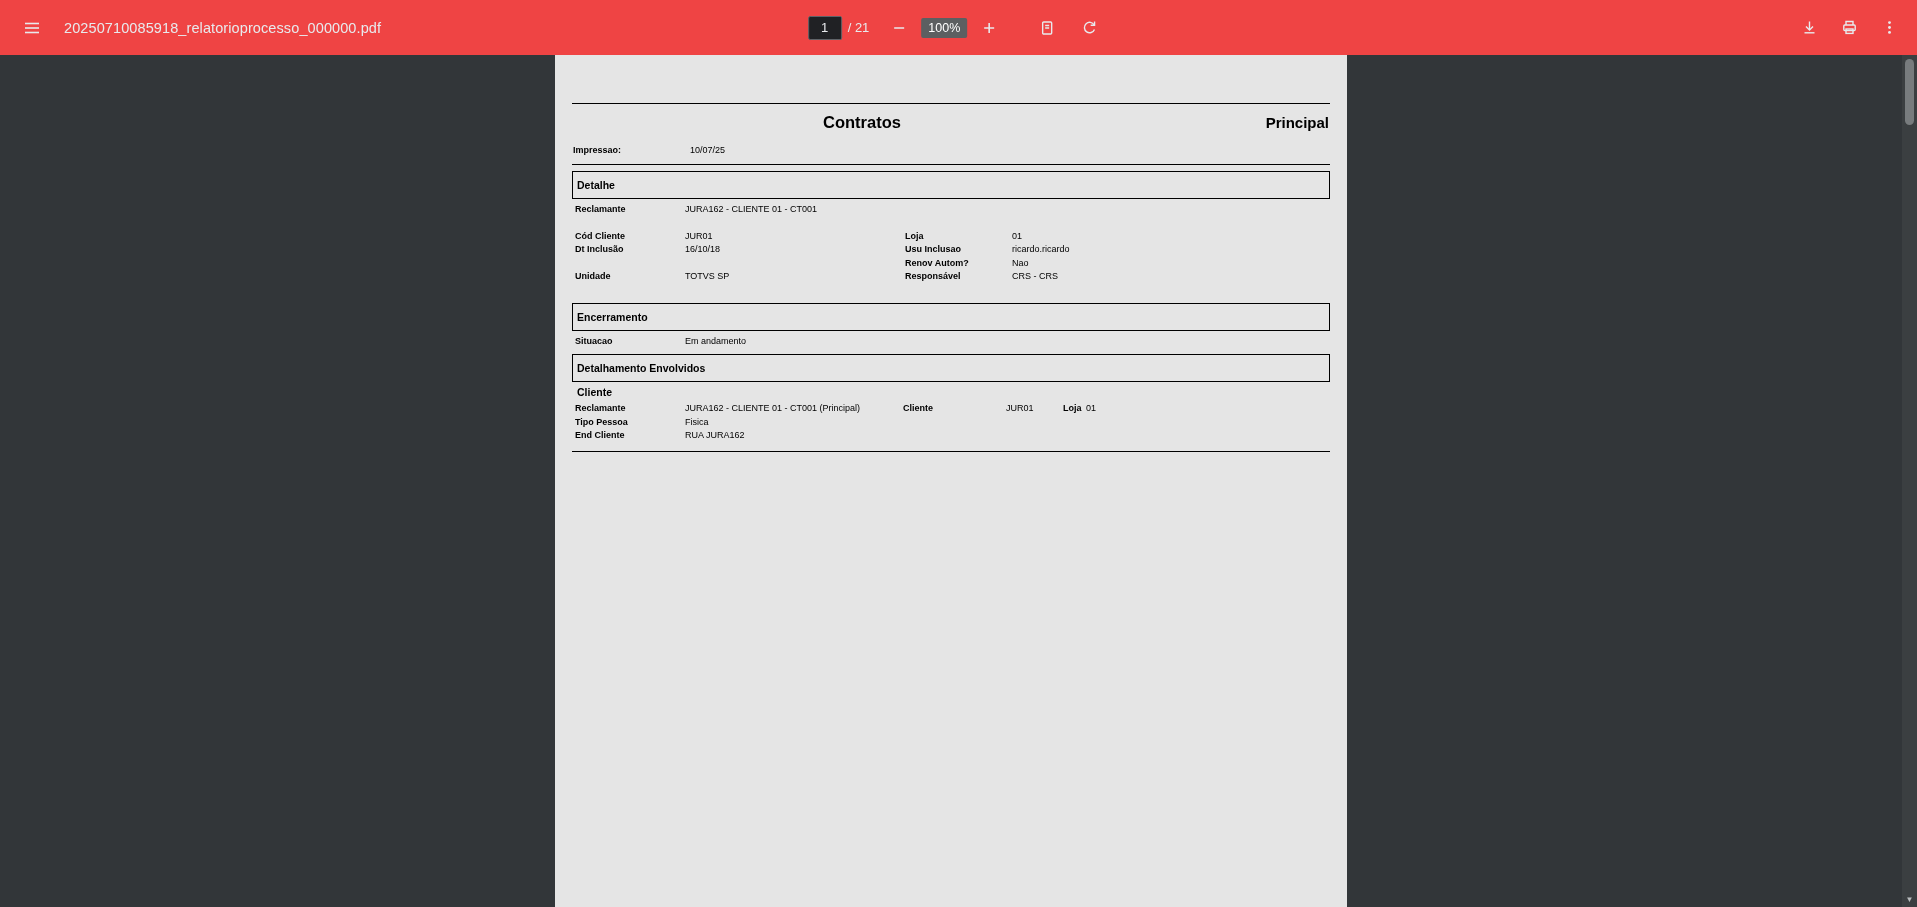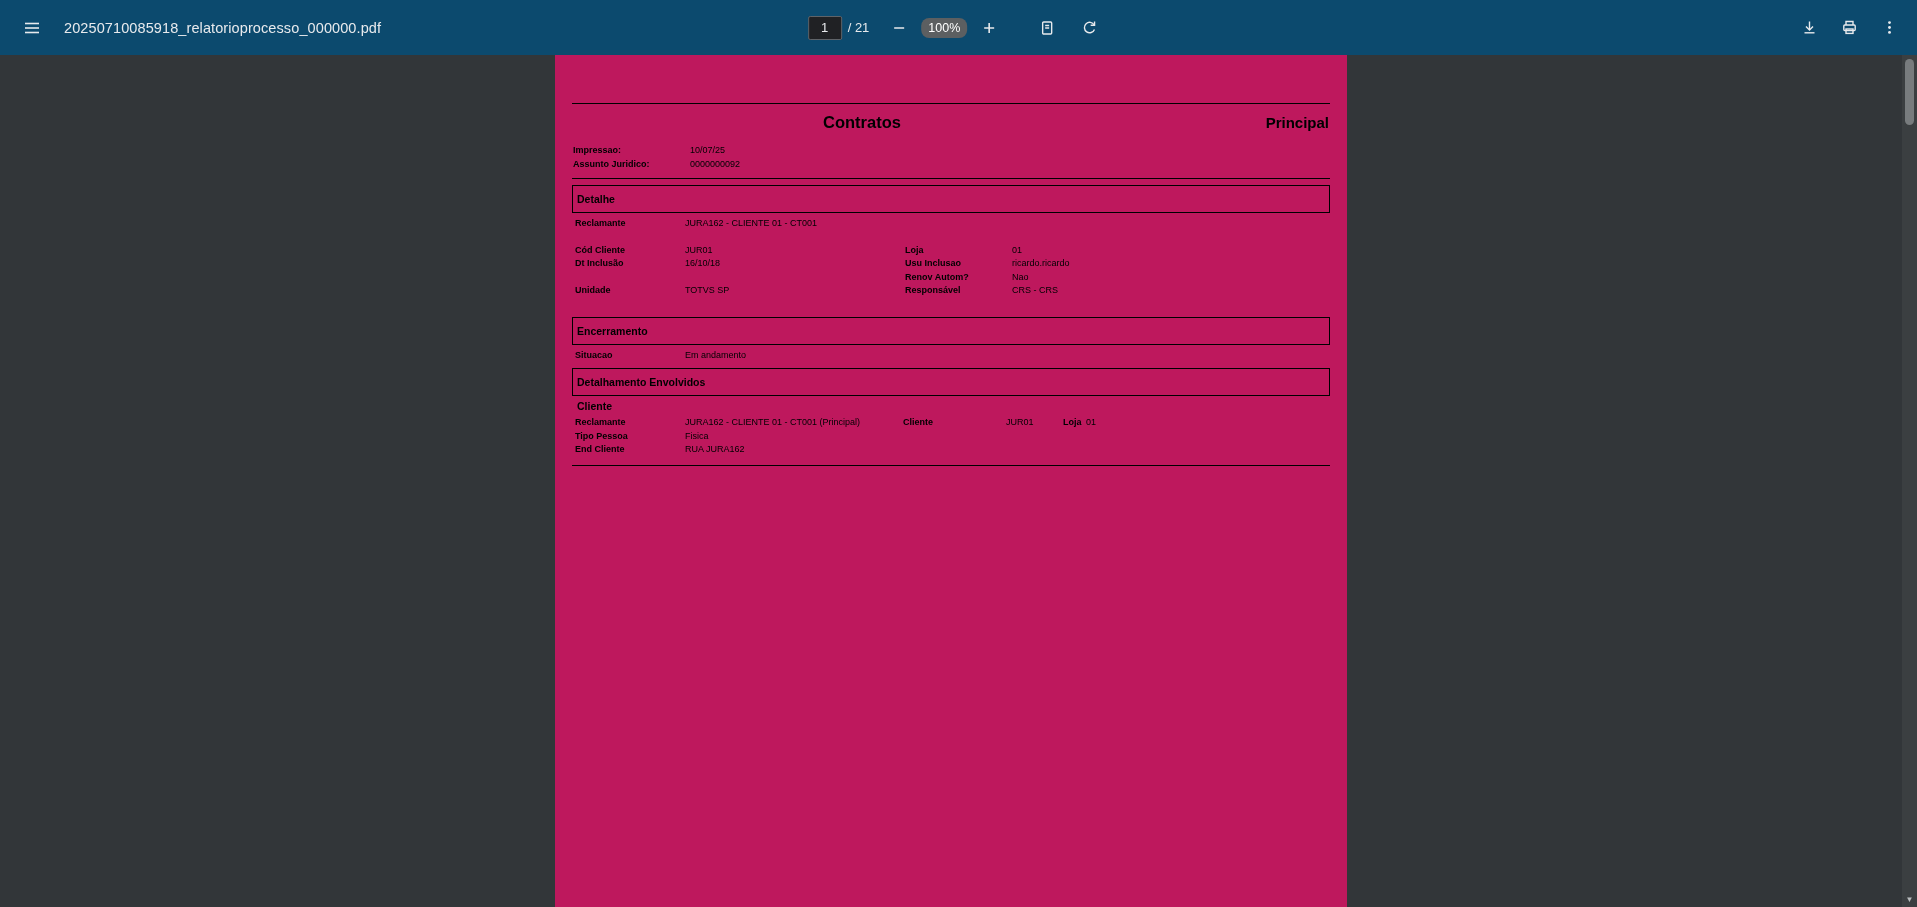--- a/index.html
+++ b/index.html
@@ -10,21 +10,21 @@
     background: #323639;
     font-family: "Liberation Sans", sans-serif;
   }
 
   
   .toolbar {
     position: absolute;
     top: 0; left: 0;
     width: 1917px;
     height: 55px;
-    background: #0c4a6e;
+    background: #ef4444;
     display: flex;
     align-items: center;
     color: #e8eaed;
     z-index: 20;
   }
   .tb-left {
     display: flex;
     align-items: center;
     height: 100%;
   }
@@ -71,21 +71,21 @@
     outline: none;
   }
   .page-total {
     font-size: 13px;
     color: #e8eaed;
     white-space: nowrap;
     text-align: center;
   }
   .zoom-val {
     background: #5c5f61;
-    border-radius: 8px;
+    border-radius: 2px;
     font-size: 12.5px;
     padding: 3px 7px;
     color: #ffffff;
     min-width: 42px;
     text-align: center;
     cursor: default;
   }
   .tb-right {
     position: absolute;
     right: 8px;
@@ -129,21 +129,21 @@
   .scroll-up { top: 0; }
   .scroll-down { bottom: 0; }
 
   
   .page {
     position: absolute;
     left: 555px;
     top: 0px;
     width: 792px;
     height: 852px;
-    background: #be185d;
+    background: #e5e5e5;
   }
   .doc {
     position: relative;
     padding: 48px 16px 0 16px;
     font-family: "Liberation Sans", sans-serif;
     color: #000;
   }
   .hr-top {
     border-top: 1px solid #000;
     margin: 0 1px 9px 1px;
@@ -298,24 +298,20 @@
 
       <div class="title-row">
         <div class="doc-title">Contratos</div>
         <div class="doc-right">Principal</div>
       </div>
 
       <div class="meta">
         <div class="meta-row">
           <div class="meta-lbl">Impressao:</div>
           <div class="meta-val">10/07/25</div>
-        </div>
-        <div class="meta-row">
-          <div class="meta-lbl">Assunto Juridico:</div>
-          <div class="meta-val">0000000092</div>
         </div>
       </div>
 
       <div class="rule"></div>
 
       <div class="section-bar">Detalhe</div>
       <div class="field-grid">
         <div class="frow">
           <div class="fl">Reclamante</div>
           <div class="fv">JURA162 - CLIENTE 01 - CT001</div>

